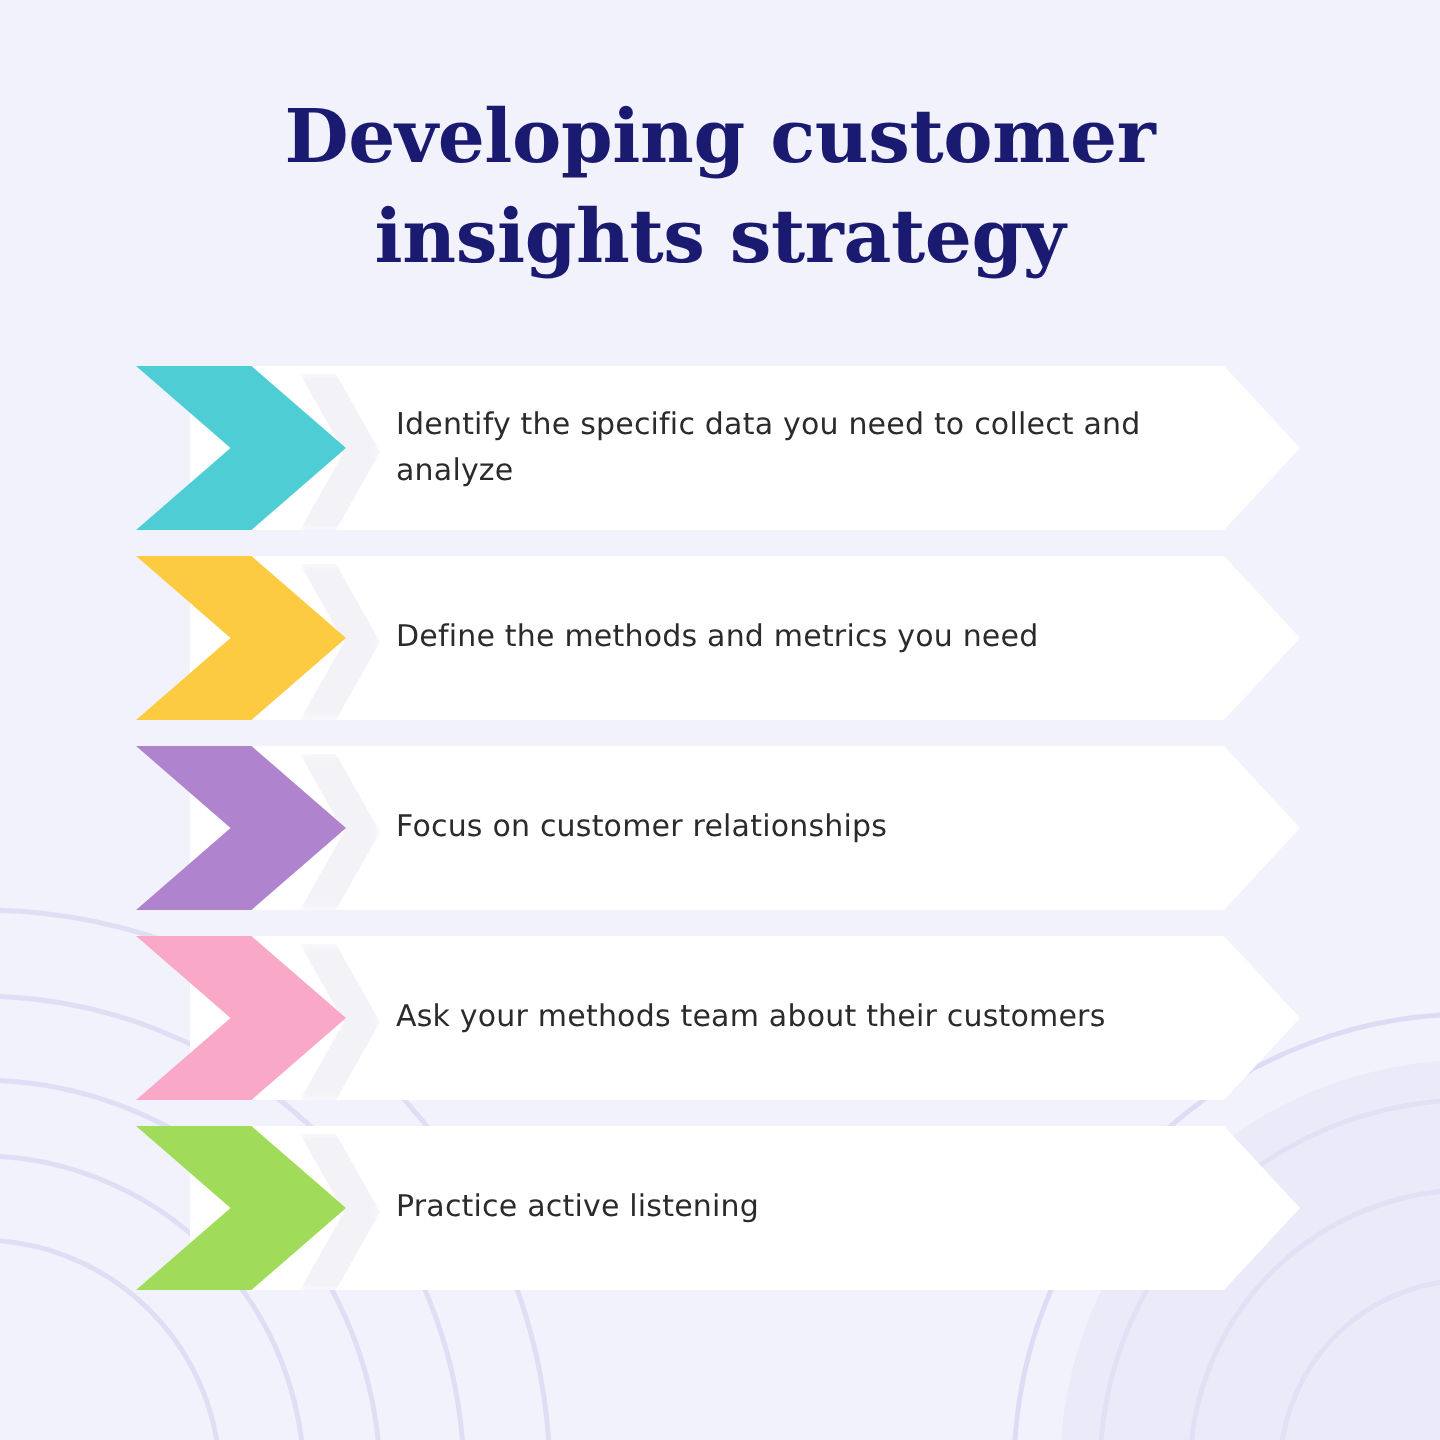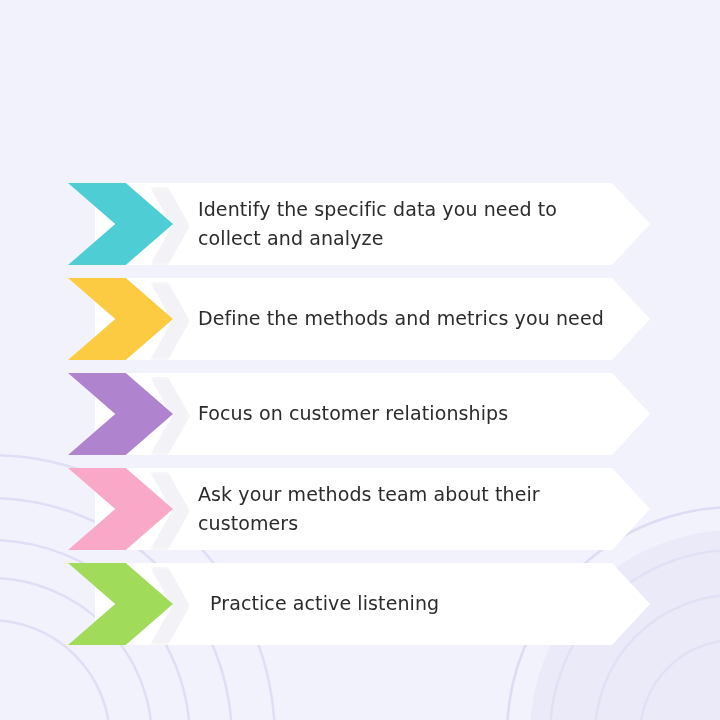--- a/index.html
+++ b/index.html
@@ -103,21 +103,21 @@
 
   .row-text {
     position: absolute;
     left: 198px;
     top: 0;
     height: 82px;
     width: 410px;
     display: flex;
     align-items: center;
     font-family: "DejaVu Sans", "Liberation Sans", sans-serif;
-    font-size: 19px;
+    font-size: 15px;
     line-height: 1.55;
     color: #2b2b2b;
     letter-spacing: 0.1px;
   }
 </style>
 </head>
 <body>
 
 <div id="infographic" style="background: rgb(242, 242, 252);">
 
@@ -136,20 +136,23 @@
       <circle cx="735" cy="735" r="95"></circle>
       <circle cx="735" cy="735" r="140"></circle>
       <circle cx="735" cy="735" r="185"></circle>
       <circle cx="735" cy="735" r="228"></circle>
     </g>
     <g fill="#e4e4f7" opacity="0.6">
       <circle cx="735" cy="735" r="205"></circle>
     </g>
   </svg>
 
+  <div class="title-wrap">
+    <h1 class="title" style="color: rgb(26, 26, 112);">Developing customer insights strategy</h1>
+  </div>
 
   <div class="rows">
 
     <div class="row">
       <div class="banner" style="background: rgb(255, 255, 255);"></div>
       <div class="chev-shadow"></div>
       <div class="chevron" style="background:#4ecdd4"></div>
       <div class="row-text" style="color: rgb(43, 43, 43);">Identify the specific data you need to collect and analyze</div>
     </div>
 
@@ -171,17 +174,17 @@
       <div class="banner" style="background: rgb(255, 255, 255);"></div>
       <div class="chev-shadow"></div>
       <div class="chevron" style="background:#f9a8c8"></div>
       <div class="row-text" style="color: rgb(43, 43, 43);">Ask your methods team about their customers</div>
     </div>
 
     <div class="row">
       <div class="banner" style="background: rgb(255, 255, 255);"></div>
       <div class="chev-shadow"></div>
       <div class="chevron" style="background:#a0db5a"></div>
-      <div class="row-text" style="color: rgb(43, 43, 43); margin-left: 12px;">Practice active listening</div>
+      <div class="row-text" style="color: rgb(43, 43, 43);">Practice active listening</div>
     </div>
 
   </div>
 </div>
 
 </body></html>

